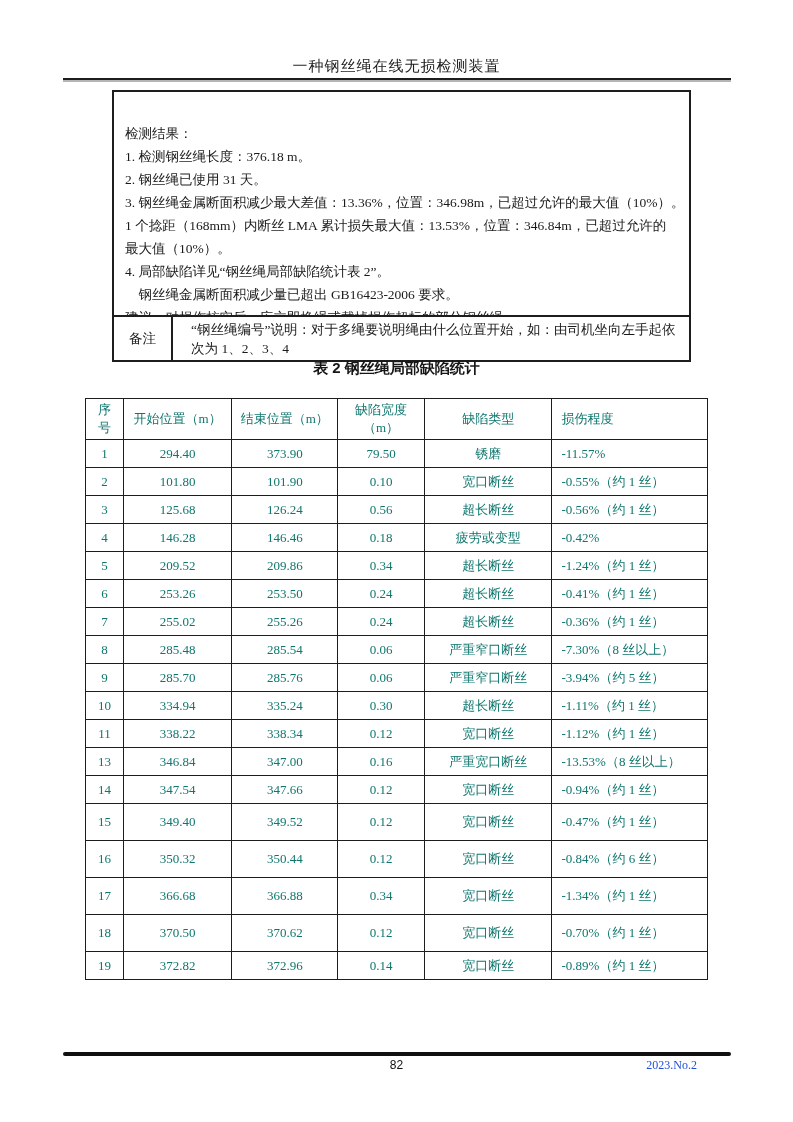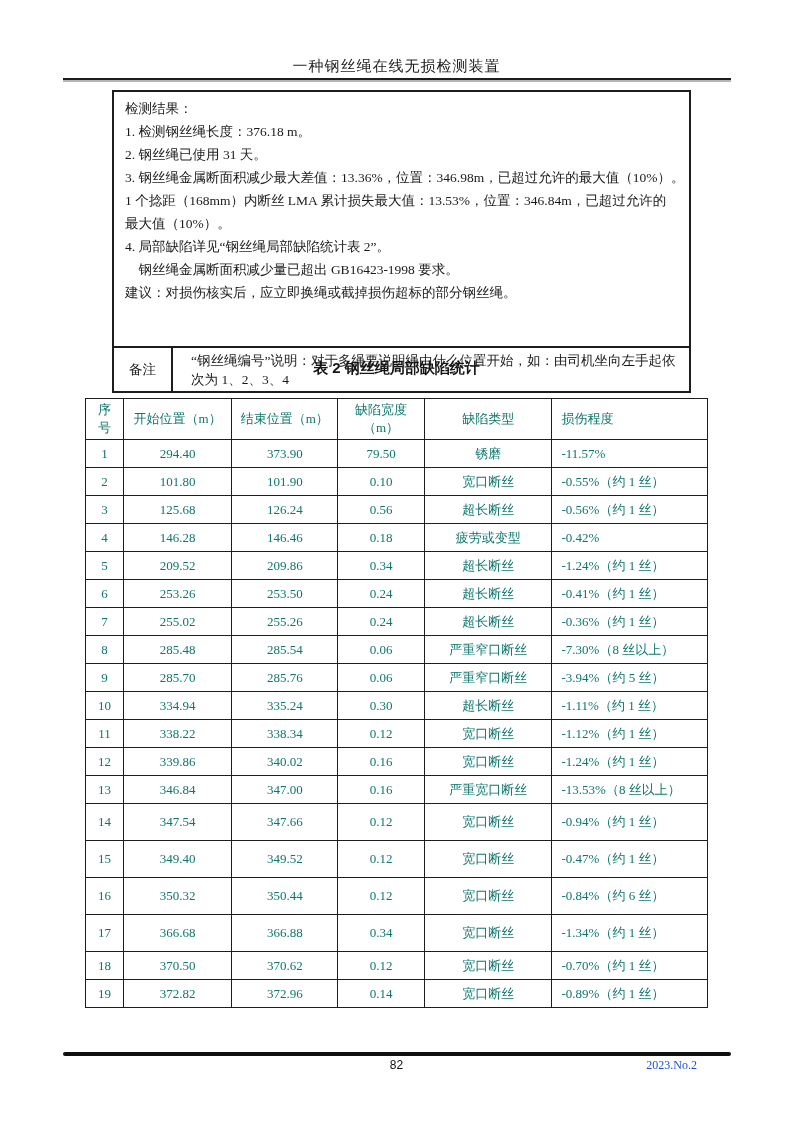--- a/index.html
+++ b/index.html
@@ -25,23 +25,24 @@
     border-top:2px solid #1d1d1d;
     box-shadow:0 2px 0 #b5b5b5;
   }
   
   .result-box {
     position:absolute; left:112px; top:90px; width:579px;
     border:2px solid #1d1d1d;
     background:#fff;
   }
   .result-main {
-    height:254px;
+    height:198px;
     padding:5px 10px 0 11px;
     overflow:hidden;
+    margin-top:25px;
   }
   .result-line {
     font-size:13.5px;
     line-height:23px;
     white-space:nowrap;
   }
   .note-row {
     display:flex;
     border-top:2px solid #1d1d1d;
     min-height:43px;
@@ -126,21 +127,21 @@
 
   <div class="result-box">
     <div class="result-main">
       <div class="result-line">检测结果：</div>
       <div class="result-line">1. 检测钢丝绳长度：376.18 m。</div>
       <div class="result-line">2. 钢丝绳已使用 31 天。</div>
       <div class="result-line">3. 钢丝绳金属断面积减少最大差值：13.36%，位置：346.98m，已超过允许的最大值（10%）。</div>
       <div class="result-line">1 个捻距（168mm）内断丝 LMA 累计损失最大值：13.53%，位置：346.84m，已超过允许的</div>
       <div class="result-line">最大值（10%）。</div>
       <div class="result-line">4. 局部缺陷详见“钢丝绳局部缺陷统计表 2”。</div>
-      <div class="result-line">　钢丝绳金属断面积减少量已超出 GB16423-1998 要求。</div>
+      <div class="result-line">　钢丝绳金属断面积减少量已超出 GB16423-2006 要求。</div>
       <div class="result-line">建议：对损伤核实后，应立即换绳或截掉损伤超标的部分钢丝绳。</div>
     </div>
     <div class="note-row">
       <div class="note-label">备注</div>
       <div class="note-text">
           <span>“钢丝绳编号”说明：对于多绳要说明绳由什么位置开始，如：由司机坐向左手起依次为 1、2、3、4</span>
         </div>
     </div>
   </div>
 
@@ -240,28 +241,20 @@
       </tr>
         <tr>
         <td class="cell-no">11</td>
         <td class="cell-start">338.22</td>
         <td class="cell-end">338.34</td>
         <td class="cell-width">0.12</td>
         <td class="cell-type">宽口断丝</td>
         <td class="cell-damage">-1.12%（约 1 丝）</td>
       </tr>
         <tr>
-        <td class="cell-no">12</td>
-        <td class="cell-start">339.86</td>
-        <td class="cell-end">340.02</td>
-        <td class="cell-width">0.16</td>
-        <td class="cell-type">宽口断丝</td>
-        <td class="cell-damage">-1.24%（约 1 丝）</td>
-      </tr>
-        <tr>
         <td class="cell-no">13</td>
         <td class="cell-start">346.84</td>
         <td class="cell-end">347.00</td>
         <td class="cell-width">0.16</td>
         <td class="cell-type">严重宽口断丝</td>
         <td class="cell-damage">-13.53%（8 丝以上）</td>
       </tr>
         <tr>
         <td class="cell-no">14</td>
         <td class="cell-start">347.54</td>

